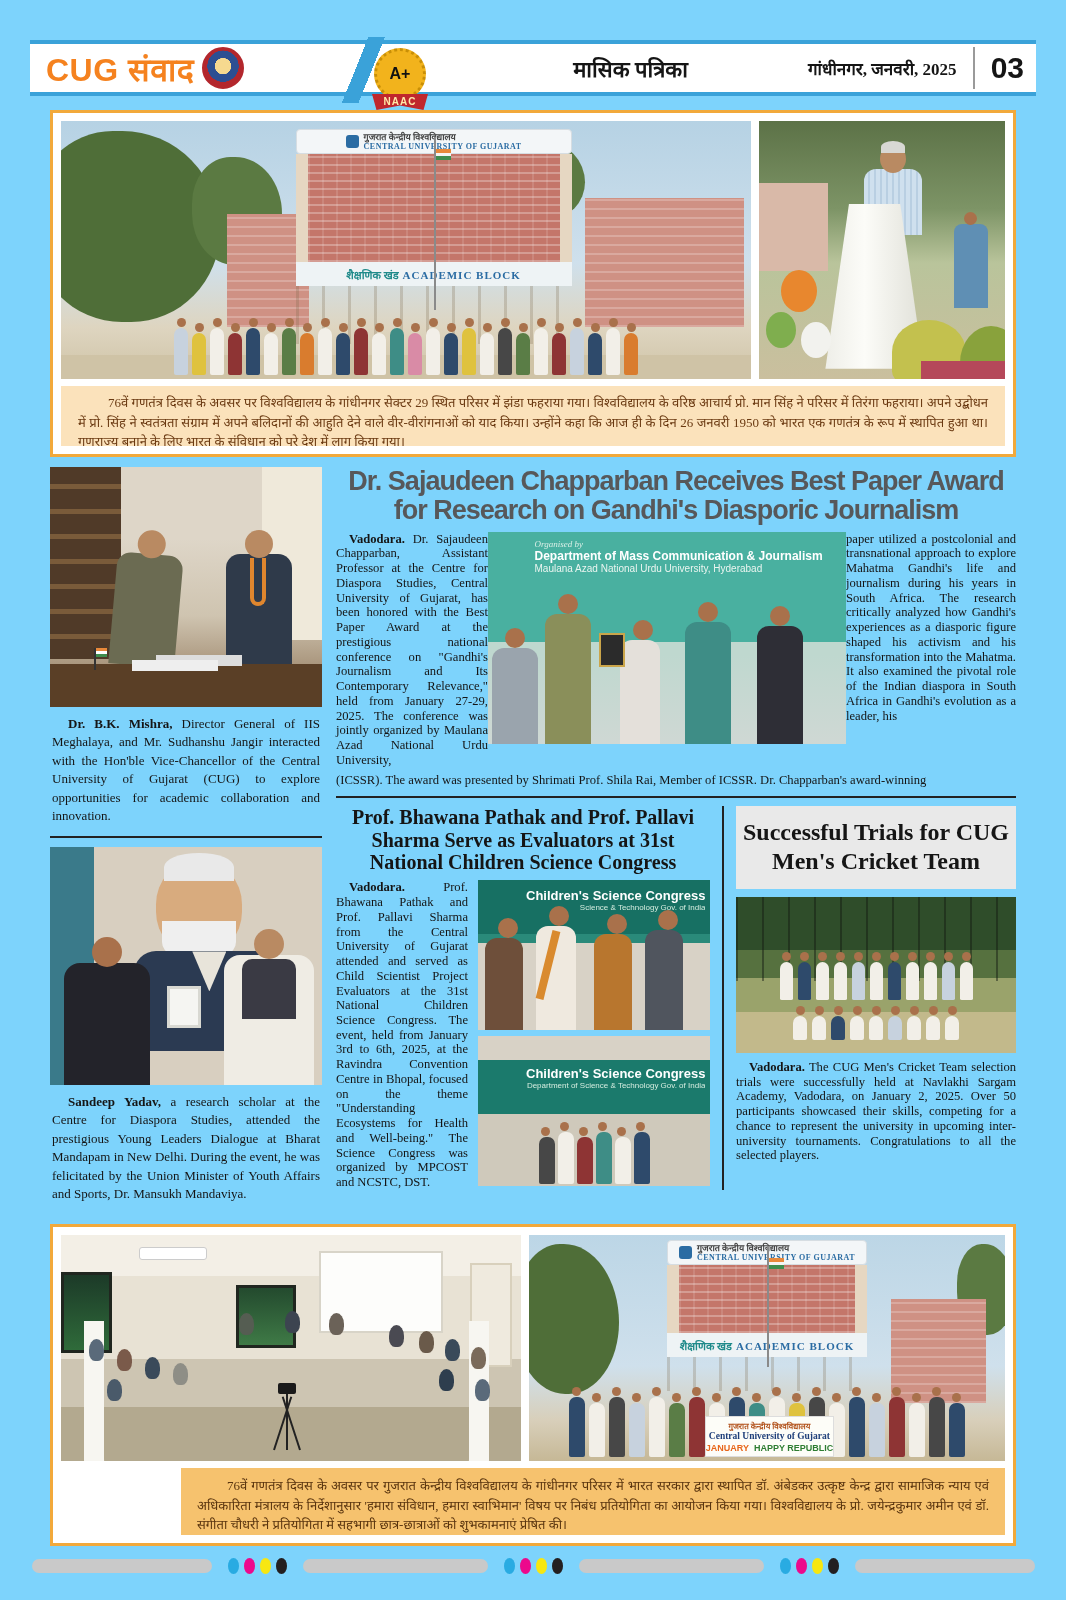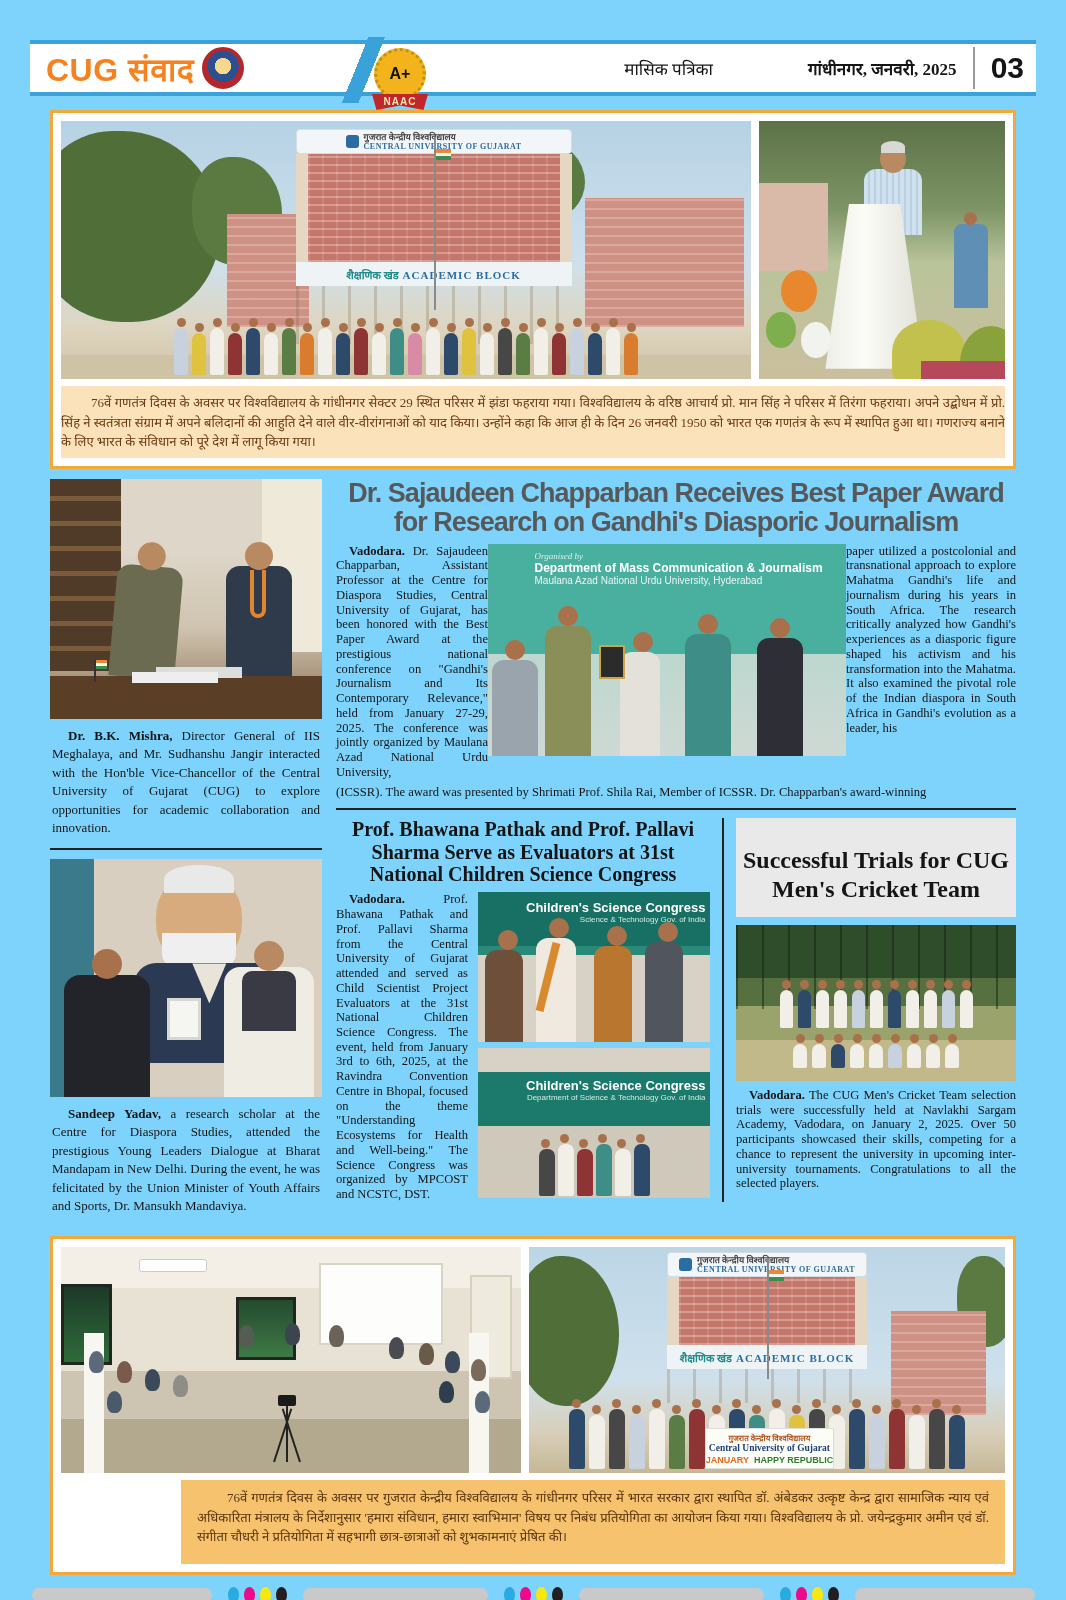--- a/index.html
+++ b/index.html
@@ -10,29 +10,29 @@
   
   .masthead{position:relative;margin:0 30px;height:56px;border-top:4px solid #3aa2d9;border-bottom:4px solid #3aa2d9;display:flex;align-items:center;background:#fff}
   .logo-wrap{display:flex;align-items:center;gap:8px;padding-left:16px}
   .logo-text{font-family:"Liberation Sans",sans-serif;font-weight:bold;font-size:32px;color:#f5821f;letter-spacing:.5px}
   .emblem{width:42px;height:42px;border-radius:50%;border:3px solid #b3272d;background:radial-gradient(circle at 50% 45%,#f6d98f 0 30%,#2c4f92 31% 58%,#b3272d 59%)}
   .slash{position:absolute;left:292px;top:-7px;width:84px;height:66px;background:linear-gradient(112deg,transparent 42%,#3aa2d9 42% 57%,transparent 57%)}
   .naac{position:absolute;left:338px;top:4px;width:64px;text-align:center;z-index:3}
   .naac-medal{width:52px;height:52px;margin:0 auto;border-radius:50%;background:#f2b31c;border:3px dotted #c98f06;display:flex;align-items:center;justify-content:center;font-family:"Liberation Sans",sans-serif;font-weight:bold;font-size:16px;color:#111}
   .naac-ribbon{margin:-6px auto 0;width:56px;background:#c0272d;color:#ffe9a8;font-family:"Liberation Sans",sans-serif;font-weight:bold;font-size:10px;letter-spacing:1px;padding:2px 0 3px;clip-path:polygon(0 0,100% 0,92% 100%,50% 72%,8% 100%)}
   .mast-right{margin-left:auto;display:flex;align-items:center;height:100%}
-  .mag-type{font-weight:normal;font-size:17px;margin-right:95px}
+  .mag-type{font-weight:bold;font-size:22px;margin-right:120px}
   .issue{font-weight:bold;font-size:17px;margin-right:16px}
   .mast-div{width:2px;height:42px;background:#9a9a9a;margin-right:16px}
   .page-num{font-family:"Liberation Sans",sans-serif;font-weight:bold;font-size:30px;padding-right:12px}
 
   
   .photo-box{margin:14px 50px 0;border:3px solid #f2a93b;padding:8px;background:#fff}
   .photo-row{display:flex;gap:8px;height:258px}
-  .top-caption{margin-top:7px;background:#fbe2bb;color:#6b3a12;font-size:13px;line-height:1.5;text-align:justify;padding:7px 0;height:72px;overflow:hidden;text-indent:30px}
+  .top-caption{margin-top:7px;background:#fbe2bb;color:#6b3a12;font-size:13px;line-height:1.5;text-align:justify;padding:7px 17px;height:60px;overflow:hidden;text-indent:30px}
 
   
   .photo-main{flex:1;position:relative;overflow:hidden;background:linear-gradient(180deg,#b6d2e4 0%,#cfe0ec 55%,#ded5c0 80%,#cfc3a6 100%)}
   .tree{position:absolute;background:#4f6e38;border-radius:45% 55% 50% 50%}
   .t1{left:-4%;top:4%;width:27%;height:74%}
   .t2{left:19%;top:14%;width:13%;height:42%;background:#5b7a42}
   .t3{right:24%;top:8%;width:11%;height:30%;background:#5b7a42}
   .wing{position:absolute;background:#cf9184;background-image:repeating-linear-gradient(0deg,rgba(255,255,255,.22) 0 2px,transparent 2px 9px)}
   .wl{left:24%;top:36%;width:12%;height:44%}
   .wr{right:1%;top:30%;width:23%;height:50%}
@@ -146,21 +146,21 @@
   .sc-t2{color:#d4ecdf;font-size:8px;font-family:"Liberation Sans",sans-serif;white-space:nowrap}
   .r1{left:3%;height:92px;width:38px;background:#6e4f3a}
   .r2{left:25%;height:104px;width:40px;background:#efe9df}
   .r2::after{content:"";position:absolute;top:4px;left:8px;width:8px;height:70px;background:#d98a2e;transform:rotate(14deg)}
   .r3{left:50%;height:96px;width:38px;background:#b8762e}
   .r4{left:72%;height:100px;width:38px;background:#50555e}
   .ph2 .crowd{bottom:2px;gap:3px}
   .ph2 .pp{width:16px;height:52px}
 
   .article3{flex:1;min-width:0;padding-left:12px}
-  .a3-title-box{background:#e9e9e9;padding:28px 6px 14px}
+  .a3-title-box{background:#e9e9e9;padding:12px 6px 14px}
   .a3-title{font-weight:bold;font-size:24px;text-align:center;line-height:1.18}
   .a3-photo{height:156px;margin:8px 0 7px;position:relative;overflow:hidden;background:linear-gradient(180deg,#2f4d2a 0 34%,#56713f 34% 52%,#9aa36b 52% 74%,#c2b98b 74%)}
   .cr-net{position:absolute;top:0;left:0;right:0;height:54%;background:repeating-linear-gradient(90deg,rgba(18,24,16,.45) 0 2px,transparent 2px 26px)}
   .cr-row{position:absolute;left:2%;right:2%;display:flex;justify-content:center;gap:5px}
   .cr-back{bottom:34%}
   .cr-front{bottom:8%}
   .cr-back .pp{height:38px;width:13px}
   .cr-front .pp{height:24px;width:14px}
 
   
@@ -190,21 +190,21 @@
   .bb-photo2 .tree.t3{right:-2%;top:4%;width:12%;height:40%}
   .bb-photo2 .wing.wr{right:4%;top:28%;width:20%;height:46%}
   .bb-photo2 .crowd .pp{width:16px;height:54px}
   .bb-photo2 .crowd .pp:nth-child(odd){height:60px}
   .rd-banner{position:absolute;left:37%;bottom:2%;width:27%;background:#fdfdf8;border:1px solid #ddd;padding:3px 2px;text-align:center;overflow:hidden;z-index:6}
   .bn-hi{font-size:8px;color:#b3541e;font-weight:bold;white-space:nowrap;overflow:hidden}
   .bn-en{font-size:9.5px;color:#1f3f7a;font-weight:bold;white-space:nowrap;overflow:hidden}
   .bn-day{display:flex;justify-content:center;gap:5px;font-family:"Liberation Sans",sans-serif;margin-top:2px}
   .bn-date{font-size:9px;color:#e8661a;font-weight:bold;white-space:nowrap}
   .bn-slogan{font-size:9px;color:#2e7d32;font-weight:bold;white-space:nowrap}
-  .bb-caption{margin:7px 0 0 120px;background:#f6c26e;color:#5a350f;font-size:13px;line-height:1.5;text-align:justify;padding:8px 16px;height:84px;overflow:hidden;text-indent:30px}
+  .bb-caption{margin:7px 0 0 120px;background:#f6c26e;color:#5a350f;font-size:13px;line-height:1.5;text-align:justify;padding:8px 16px;height:67px;overflow:hidden;text-indent:30px}
 
   
   .regmarks{display:flex;align-items:center;justify-content:center;gap:16px;margin-top:12px}
   .rbar{height:14px;border-radius:7px;background:#c9c9c9;display:inline-block}
   .rb1{width:180px}.rb2{width:185px}.rb3{width:185px}.rb4{width:180px}
   .rdots{display:flex;gap:5px}
   .rdots i{width:11px;height:16px;border-radius:50%;display:inline-block}
   .dc{background:#29abe2}.dm{background:#ec098c}.dy{background:#f7e711}.dk{background:#231f20}
 </style>
 </head>

